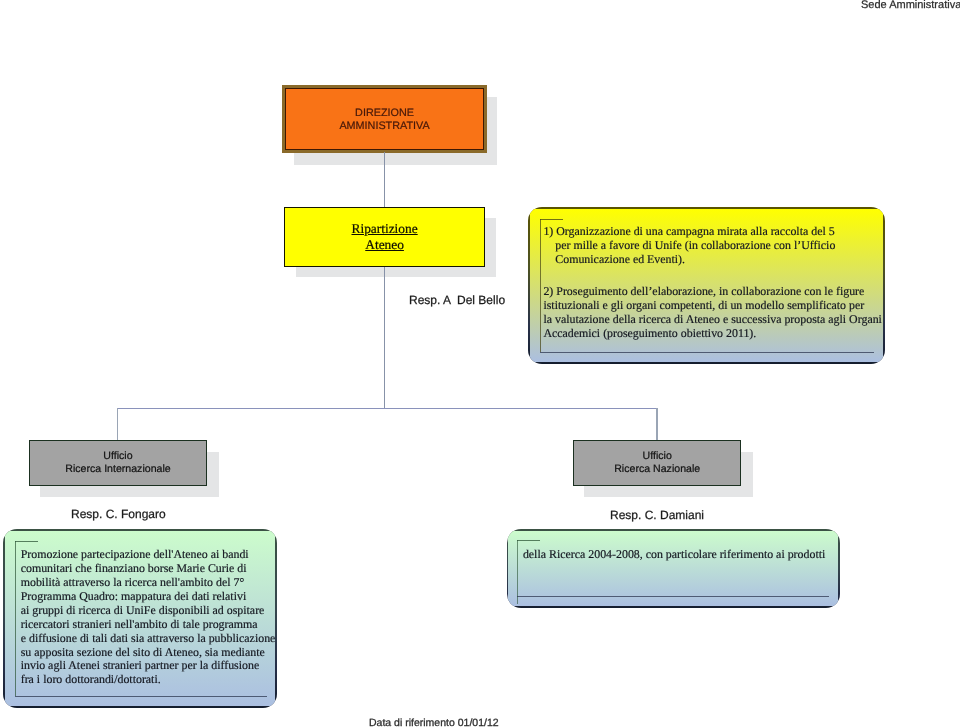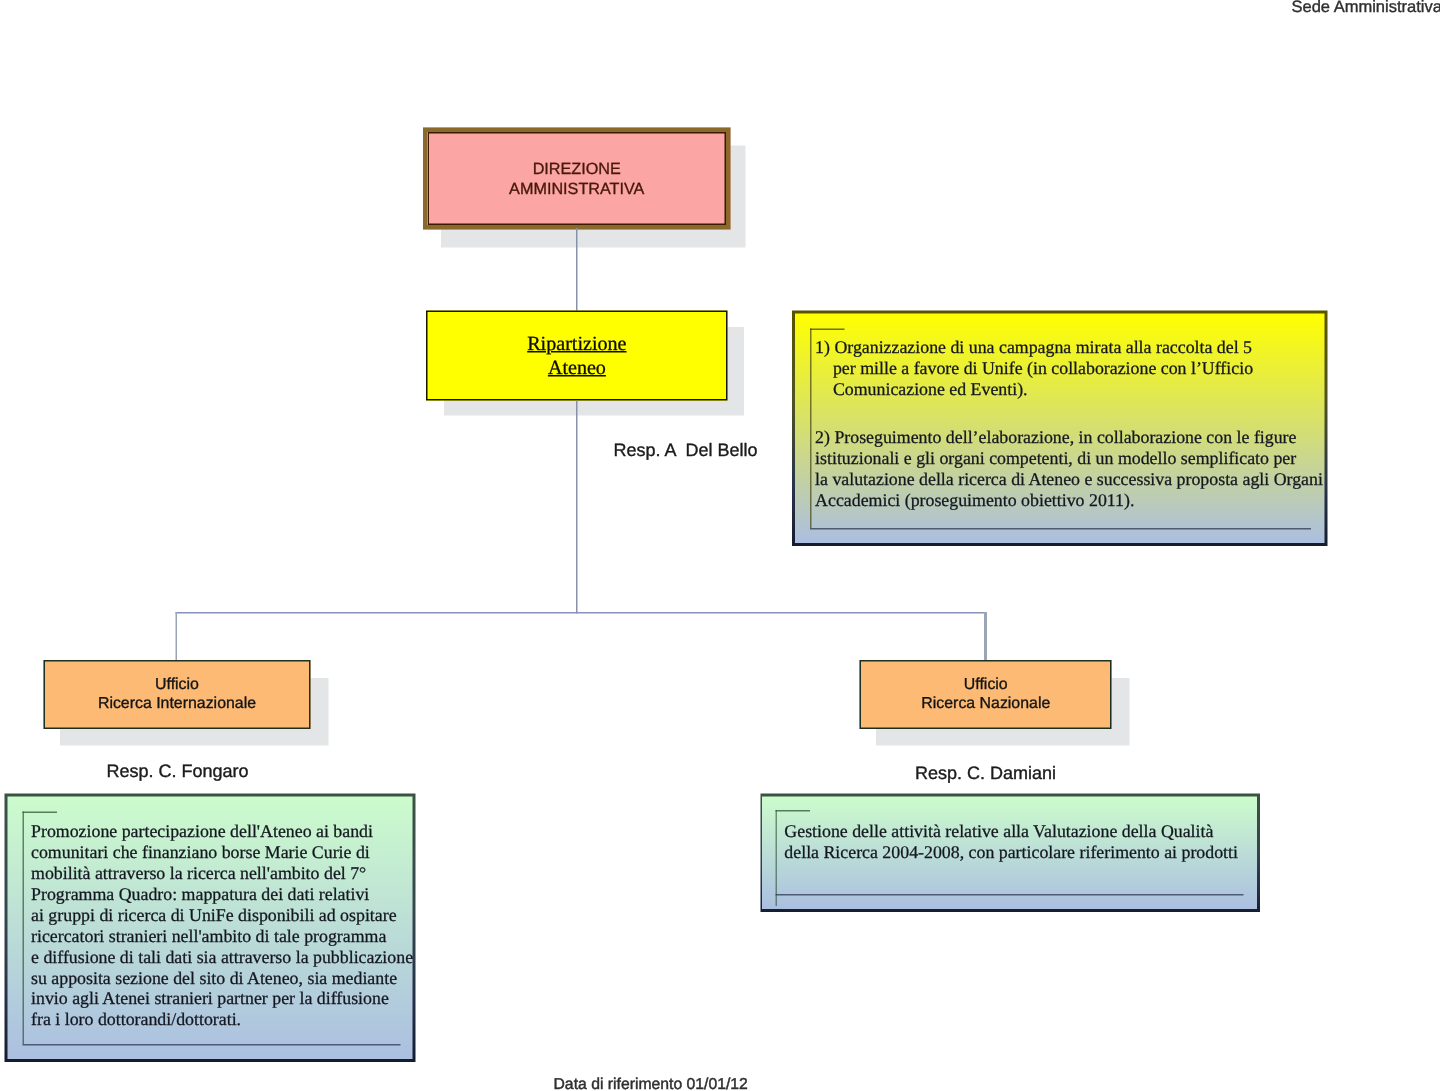--- a/index.html
+++ b/index.html
@@ -11,34 +11,34 @@
 
   #hdr{left:861px;top:-1px;font-size:11px;color:#2e2e2e;-webkit-text-stroke:0.25px #2e2e2e;white-space:nowrap;}
   #footer{left:369px;top:716.5px;font-size:10.5px;color:#2f2f2f;-webkit-text-stroke:0.3px #2f2f2f;white-space:nowrap;}
 
   .shadow{position:absolute;background:#e4e5e6;}
 
   .node{position:absolute;box-sizing:border-box;display:flex;flex-direction:column;
         align-items:center;justify-content:center;text-align:center;}
   .node span{display:block;}
 
-  #n-direzione{background:#fca5a5;border:3.1px solid #8a6a2a;color:#47190a;
+  #n-direzione{background:#f97316;border:3.1px solid #8a6a2a;color:#47190a;
        font-size:10.8px;line-height:12.9px;-webkit-text-stroke:0.22px #47190a;
        box-shadow:inset 0 0 0 1px #3d1802;}
   #n-ripartizione{background:#ffff00;border:1.5px solid #161600;color:#0d0d00;
        font-family:"Liberation Serif",serif;font-size:13.4px;line-height:16px;-webkit-text-stroke:0.2px #0d0d00;}
-  .node-green{background:#fdba74;border:1.3px solid #1b3020;color:#141414;
+  .node-green{background:#a3a3a3;border:1.3px solid #1b3020;color:#141414;
        font-size:10.6px;line-height:12.8px;padding-top:0;-webkit-text-stroke:0.22px #141414;}
 
   .ln{position:absolute;background:#8792a8;}
 
   .resp{position:absolute;font-size:12px;color:#1c1c1c;white-space:pre;-webkit-text-stroke:0.25px #1c1c1c;}
 
   .callout{position:absolute;box-sizing:border-box;padding:1.9px;
-           font-family:"Liberation Serif",serif;color:#141720;overflow:hidden;}
+           font-family:"Liberation Serif",serif;color:#141720;overflow:hidden;border-radius:14px;}
   .callout > .fill{position:absolute;left:1.9px;top:1.9px;right:1.9px;bottom:1.9px;}
   .callout .acc{position:absolute;border:0;}
   .callout .txt{position:absolute;white-space:pre;-webkit-text-stroke:0.18px #141720;}
   .callout .txt div{white-space:pre;}
 </style>
 </head>
 <body>
 
 <div class="abs" id="hdr">Sede Amministrativa</div>
 
@@ -97,16 +97,16 @@
   <div class="acc" style="left:11.9px;top:166.9px;width:252px;height:1px;background:rgba(45,55,80,.75);"></div>
   <div class="txt" style="left:17.7px;top:19.2px;font-size:11.9px;line-height:13.9px;"><div>Promozione partecipazione dell'Ateneo ai bandi</div><div>comunitari che finanziano borse Marie Curie di</div><div>mobilità attraverso la ricerca nell'ambito del 7°</div><div>Programma Quadro: mappatura dei dati relativi</div><div>ai gruppi di ricerca di UniFe disponibili ad ospitare</div><div>ricercatori stranieri nell'ambito di tale programma</div><div>e diffusione di tali dati sia attraverso la pubblicazione</div><div>su apposita sezione del sito di Ateneo, sia mediante</div><div>invio agli Atenei stranieri partner per la diffusione</div><div>fra i loro dottorandi/dottorati.</div></div>
 </div>
 
 <div class="callout" style="left:506.5px;top:528.8px;width:333.5px;height:79px;
             background:linear-gradient(to bottom,#3b5244 0%,#35454e 50%,#222b45 85%,#151e2f 100%);">
   <div class="fill" style="background:linear-gradient(to bottom,#ccfccc 0%,#abbfe1 100%);"></div>
   <div class="acc" style="left:10.8px;top:11.5px;width:23px;height:1px;background:rgba(45,85,55,.75);"></div>
   <div class="acc" style="left:10.8px;top:11.5px;width:1px;height:64.2px;background:rgba(45,85,55,.62);"></div>
   <div class="acc" style="left:10.8px;top:67.4px;width:312px;height:1px;background:rgba(45,55,80,.75);"></div>
-  <div class="txt" style="left:16.4px;top:19.2px;font-size:11.9px;line-height:13.9px;"><div>Gestione delle attività relative alla Valutazione della Qualità</div><div>della Ricerca 2004-2008, con particolare riferimento ai prodotti</div></div>
+  <div class="txt" style="left:16.4px;top:19.2px;font-size:11.9px;line-height:13.9px;"><div>della Ricerca 2004-2008, con particolare riferimento ai prodotti</div></div>
 </div>
 
 <div class="abs" id="footer">Data di riferimento 01/01/12</div>
 
 </body></html>

